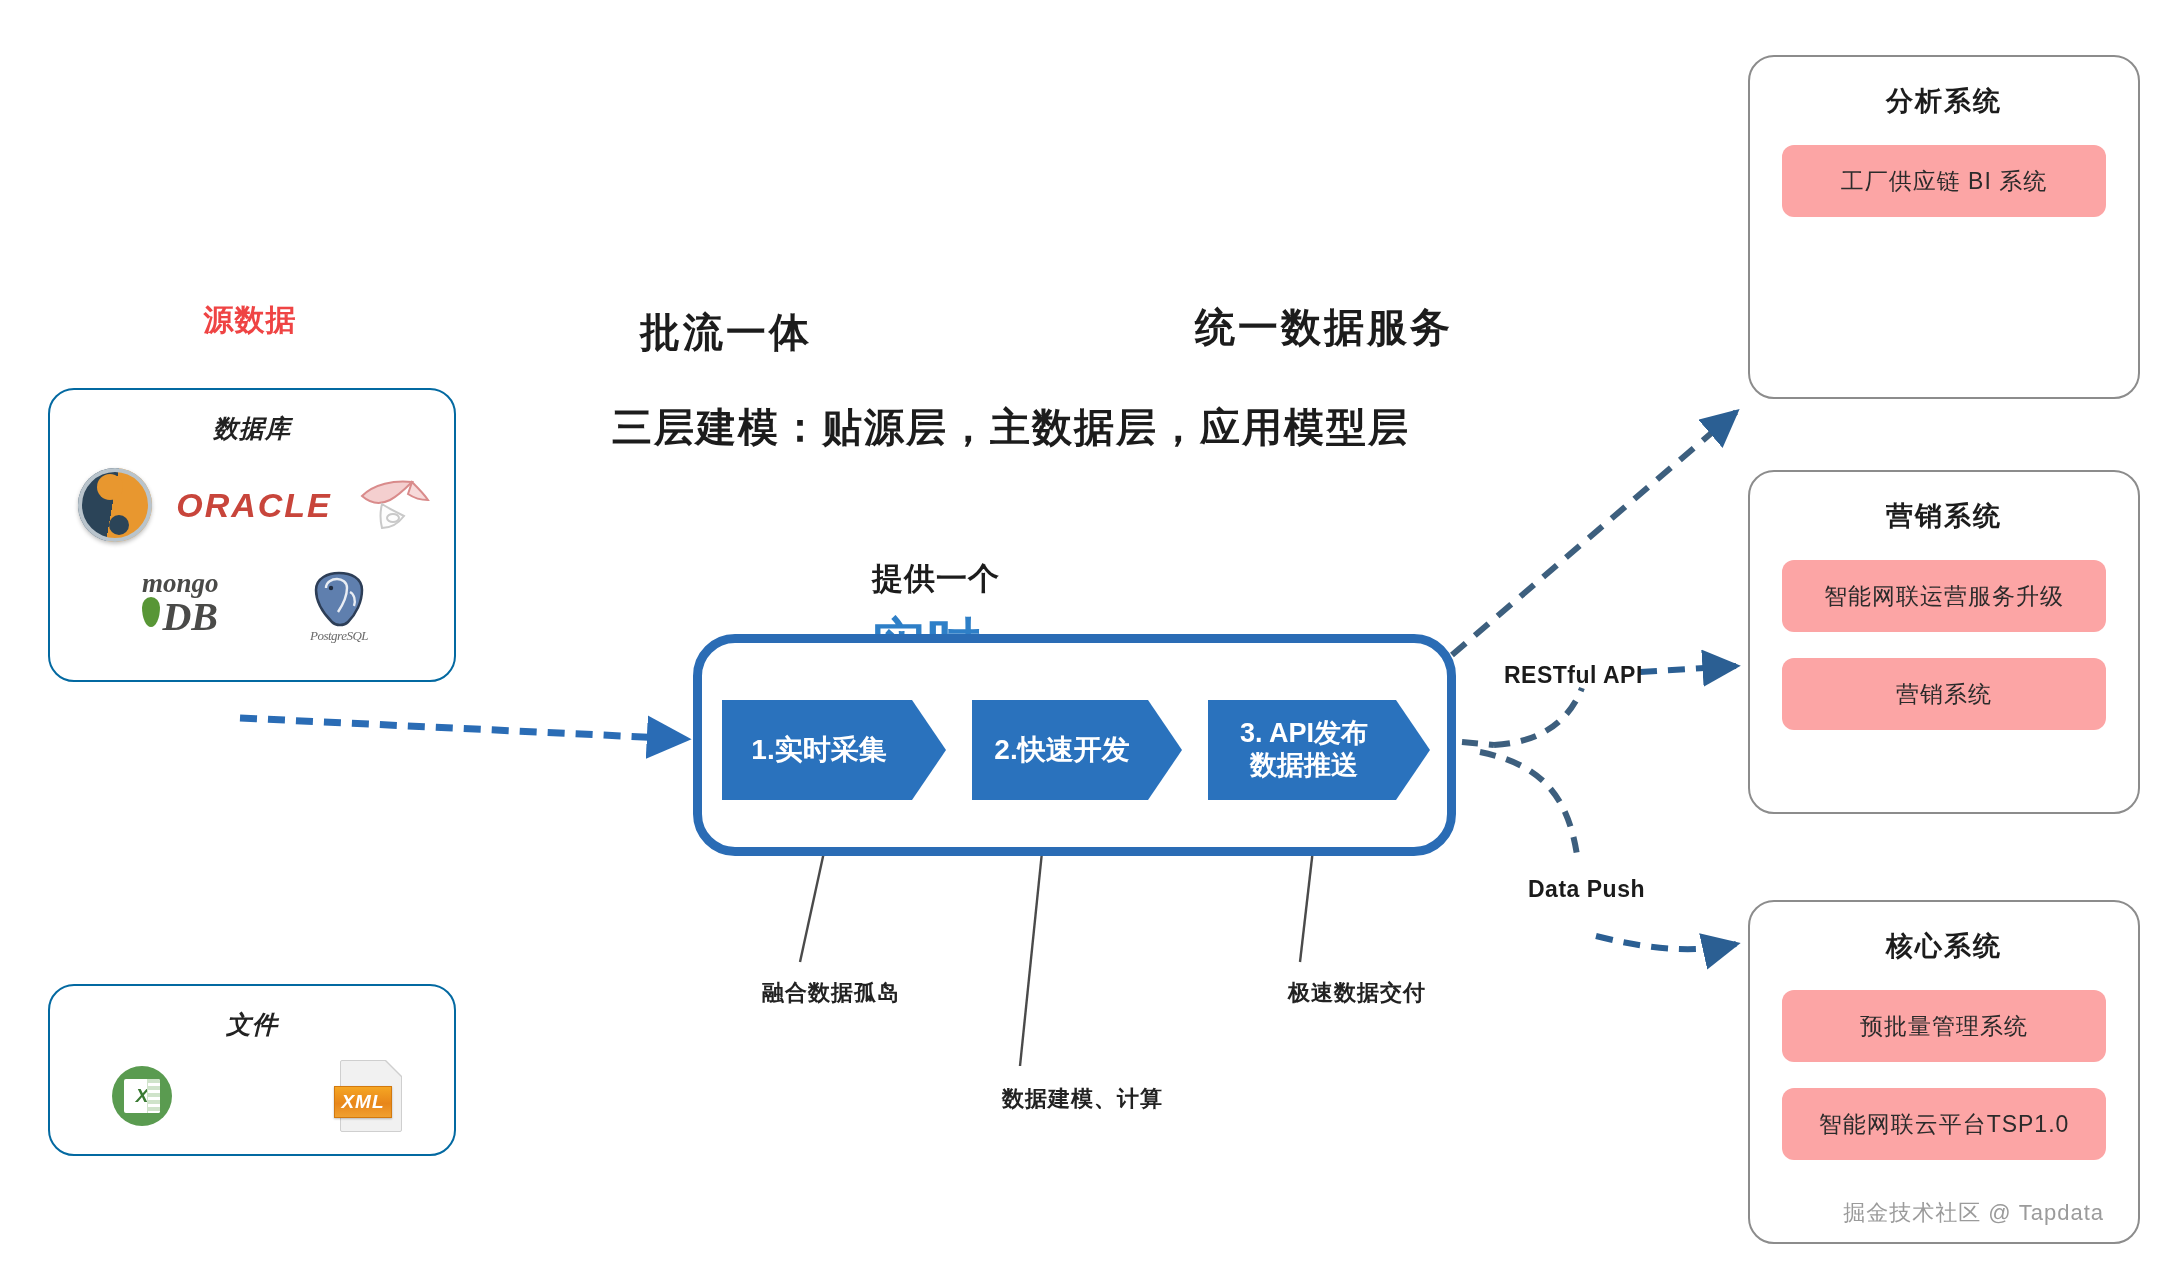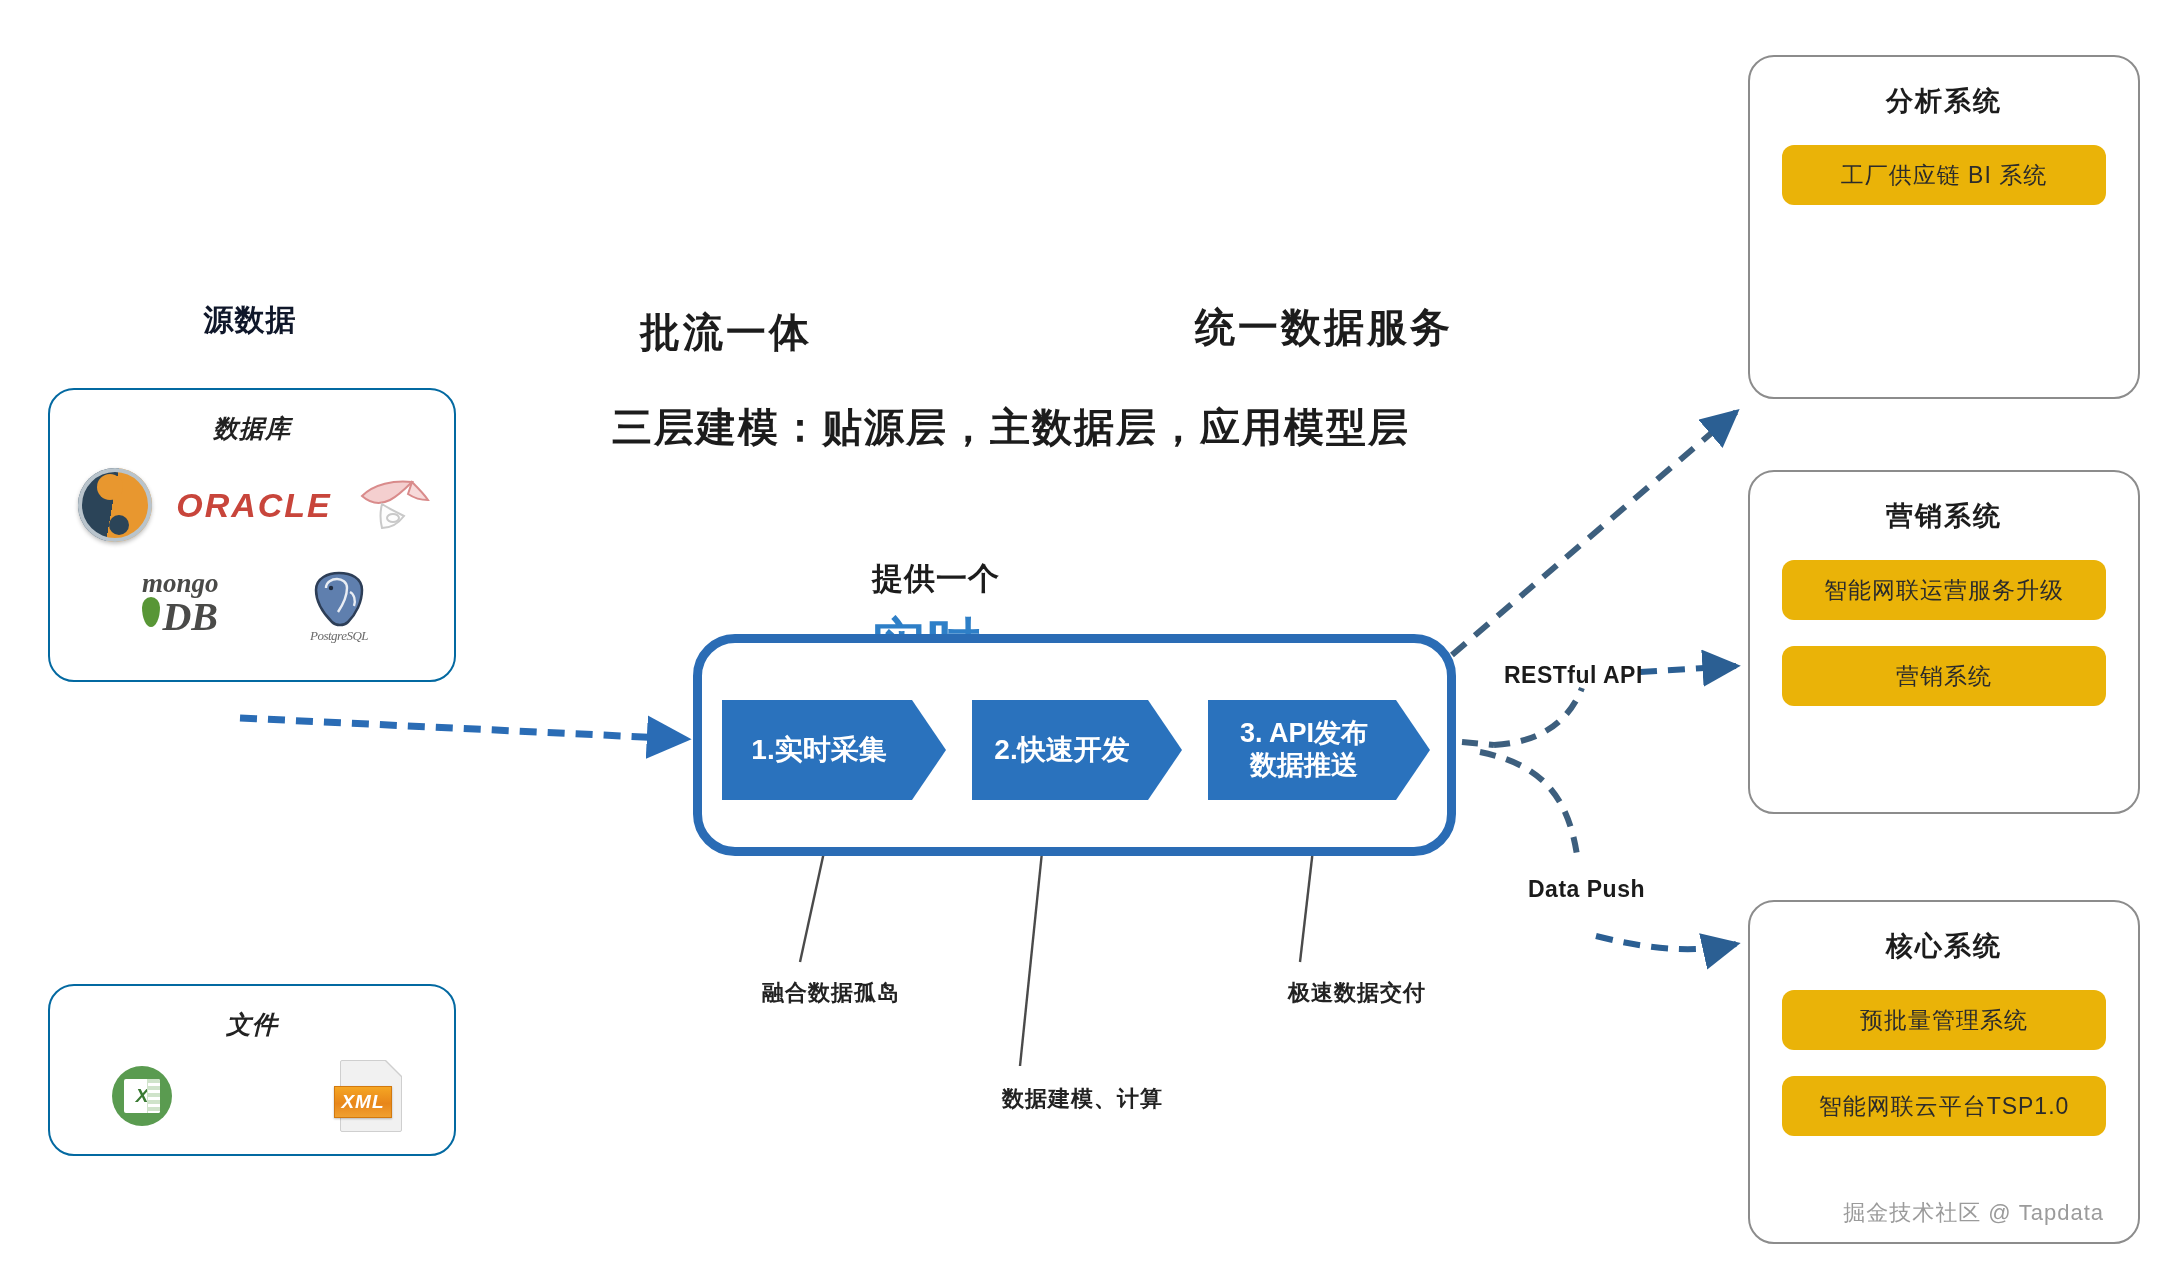--- a/index.html
+++ b/index.html
@@ -21,21 +21,21 @@
   }
 
   
   .src-title {
     position: absolute;
     left: 120px; top: 300px;
     width: 260px;
     text-align: center;
     font-size: 30px;
     font-weight: 700;
-    color: #0f172a;
+    color: #ef4444;
     letter-spacing: 1px;
   }
   .src-box {
     position: absolute;
     border: 2px solid #0369a1;
     border-radius: 26px;
     background: #fff;
     box-sizing: border-box;
     font-style: italic;
   }
@@ -211,22 +211,22 @@
   }
   .p1 { top: 55px;  height: 344px; }
   .p2 { top: 470px; height: 344px; }
   .p3 { top: 900px; height: 344px; }
   .panel-title {
     text-align:center; font-size:27px; font-weight:700; color:#1c1c1c;
     margin-top:26px; letter-spacing:2px;
   }
   .chip {
     margin: 26px 32px 0 32px;
-    height: 60px;
-    background:#eab308;
+    height: 72px;
+    background:#fca5a5;
     border-radius:12px;
     display:flex; align-items:center; justify-content:center;
     font-size:23px; color:#2b2b2b; font-weight:500;
     letter-spacing:1px;
   }
   .panel .chip:first-of-type { margin-top: 24px; }
   .watermark {
     position:absolute; right:34px; bottom:14px;
     font-size:22px; color:#9b9b9b; letter-spacing:1px;
     white-space:nowrap;

